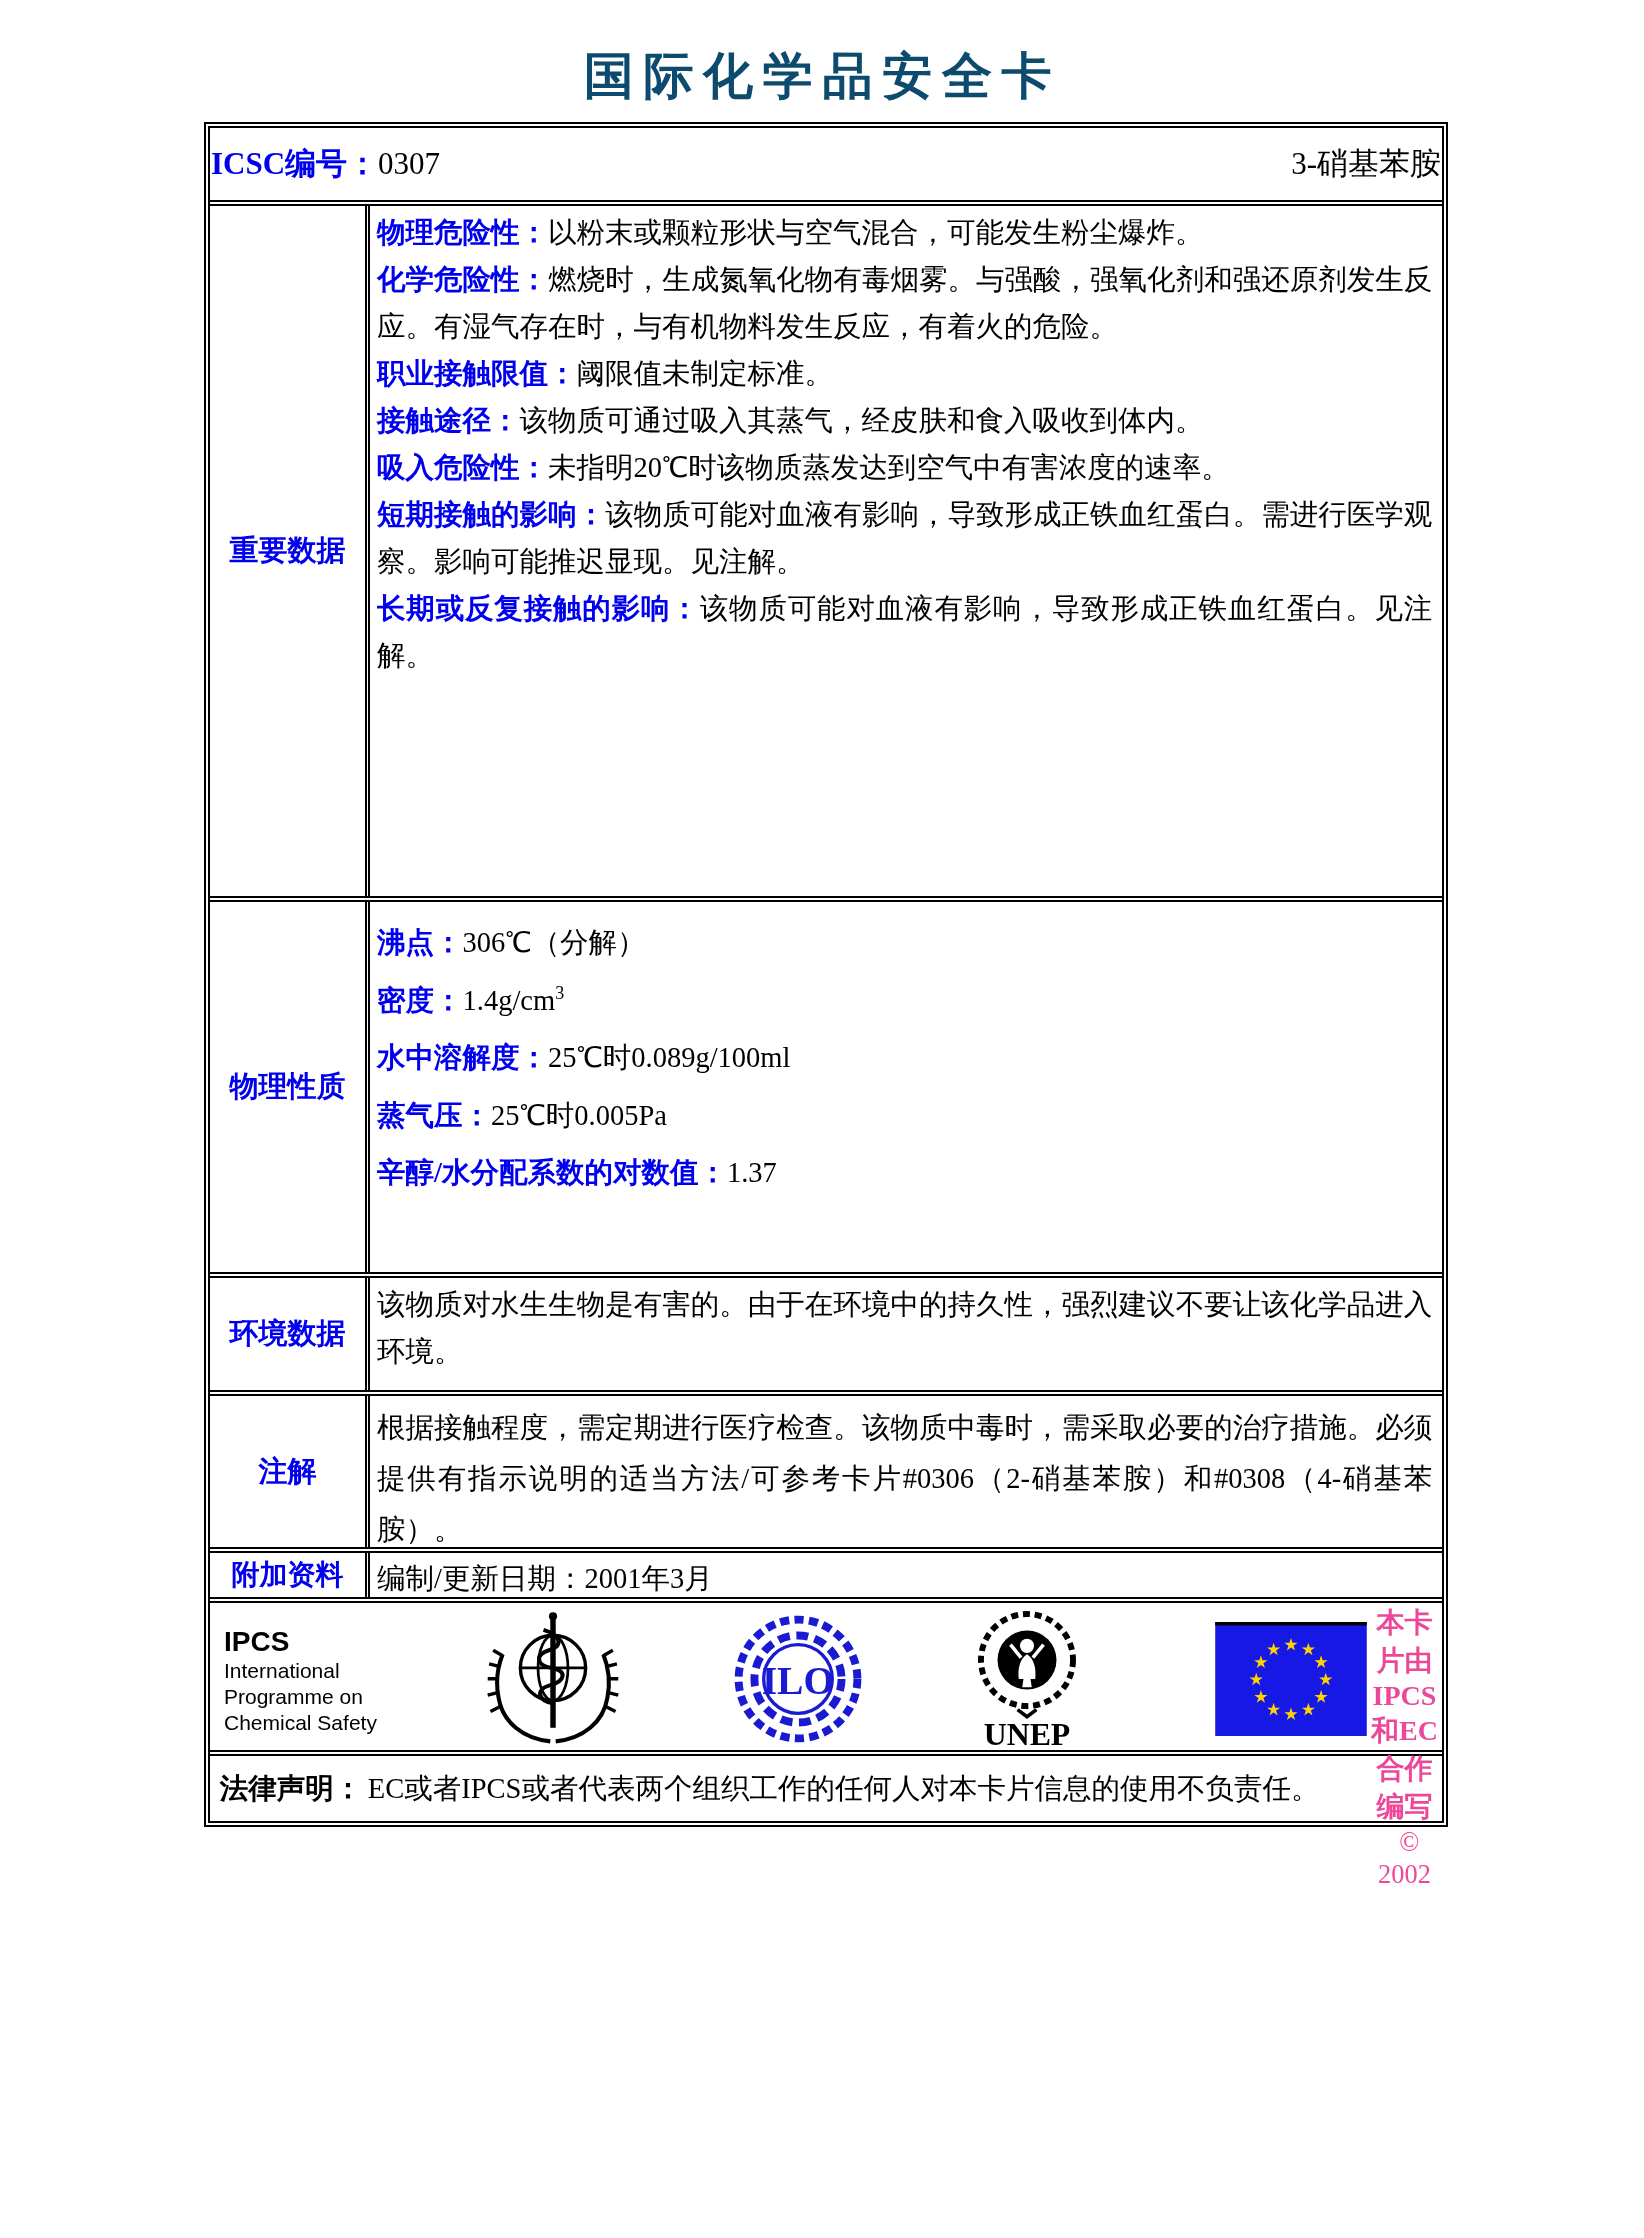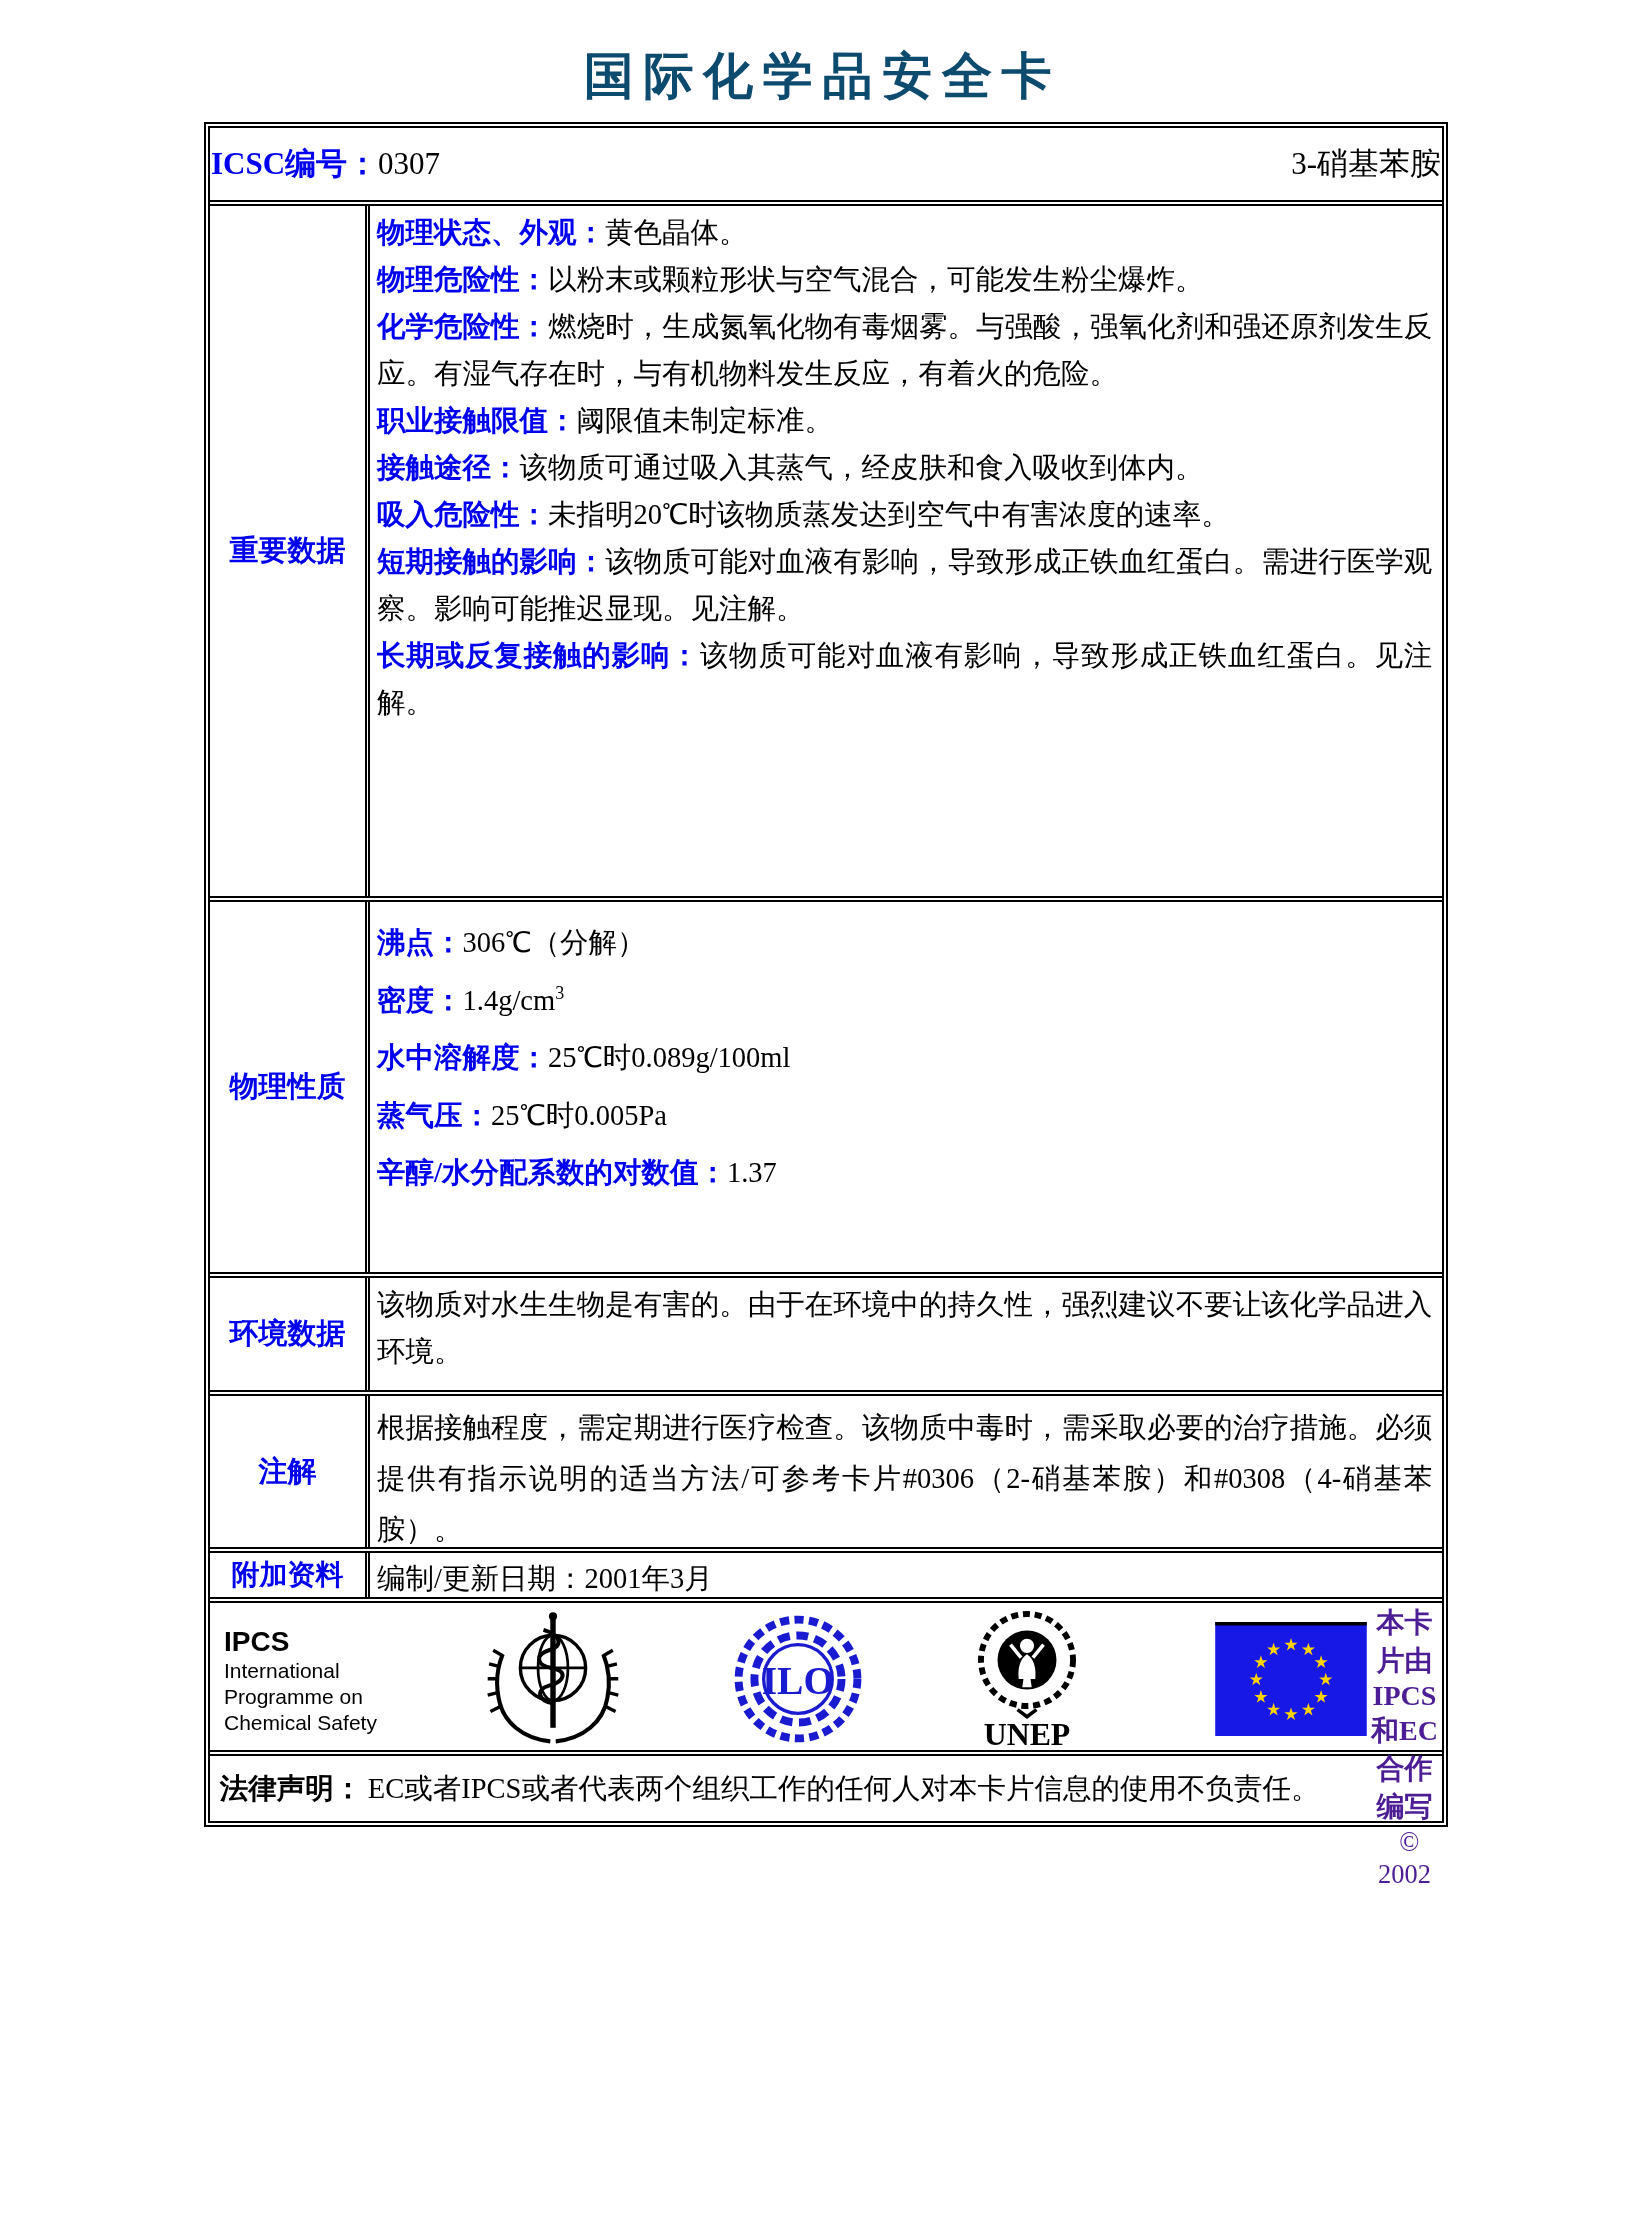--- a/index.html
+++ b/index.html
@@ -31,21 +31,21 @@
   .r-extra .label-cell{font-size:28px;}
   .r-logos{height:153px;flex-direction:row;}
   .logo-strip{display:flex;align-items:center;padding:7px 0 0 14px;}
   .ipcs-block{width:188px;font-family:"Liberation Sans",sans-serif;color:#000;}
   .ipcs-acronym{font-size:28px;font-weight:bold;line-height:33px;}
   .ipcs-line{font-size:21px;line-height:26px;}
   .who-wrap{margin-left:73px;}
   .ilo-wrap{margin-left:111px;}
   .unep-wrap{margin-left:104px;}
   .eu-wrap{margin-left:129px;}
-  .logo-caption{text-align:center;margin-top:1.4px;font-size:28px;color:#4c1d95;}
+  .logo-caption{text-align:center;margin-top:1.4px;font-size:28px;color:#ec4899;}
   .cap-main{font-weight:bold;}
   .cap-copy{font-weight:normal;font-size:26.4px;margin-left:9.7px;}
   .r-legal{height:71px;align-items:center;padding:0 9.7px;font-size:28.5px;}
   .legal-label{font-weight:bold;margin-right:5.6px;white-space:nowrap;}
   sup{font-size:18px;}
   .para{margin:0;}
 </style>
 </head>
 <body>
 
@@ -59,21 +59,20 @@
       <div class="icsc-left">
         <span class="blabel">ICSC编号：</span>
         <span>0307</span>
       </div>
       <div>3-硝基苯胺</div>
     </div>
 
     <div class="row r-important">
       <div class="label-cell">重要数据</div>
       <div class="content-cell">
-        <div class="para"><span class="blabel">物理状态、外观：</span><span>黄色晶体。</span></div>
         <div class="para"><span class="blabel">物理危险性：</span><span>以粉末或颗粒形状与空气混合，可能发生粉尘爆炸。</span></div>
         <div class="para"><span class="blabel">化学危险性：</span><span>燃烧时，生成氮氧化物有毒烟雾。与强酸，强氧化剂和强还原剂发生反应。有湿气存在时，与有机物料发生反应，有着火的危险。</span></div>
         <div class="para"><span class="blabel">职业接触限值：</span><span>阈限值未制定标准。</span></div>
         <div class="para"><span class="blabel">接触途径：</span><span>该物质可通过吸入其蒸气，经皮肤和食入吸收到体内。</span></div>
         <div class="para"><span class="blabel">吸入危险性：</span><span>未指明20℃时该物质蒸发达到空气中有害浓度的速率。</span></div>
         <div class="para"><span class="blabel">短期接触的影响：</span><span>该物质可能对血液有影响，导致形成正铁血红蛋白。需进行医学观察。影响可能推迟显现。见注解。</span></div>
         <div class="para"><span class="blabel">长期或反复接触的影响：</span><span>该物质可能对血液有影响，导致形成正铁血红蛋白。见注解。</span></div>
       </div>
     </div>
 

